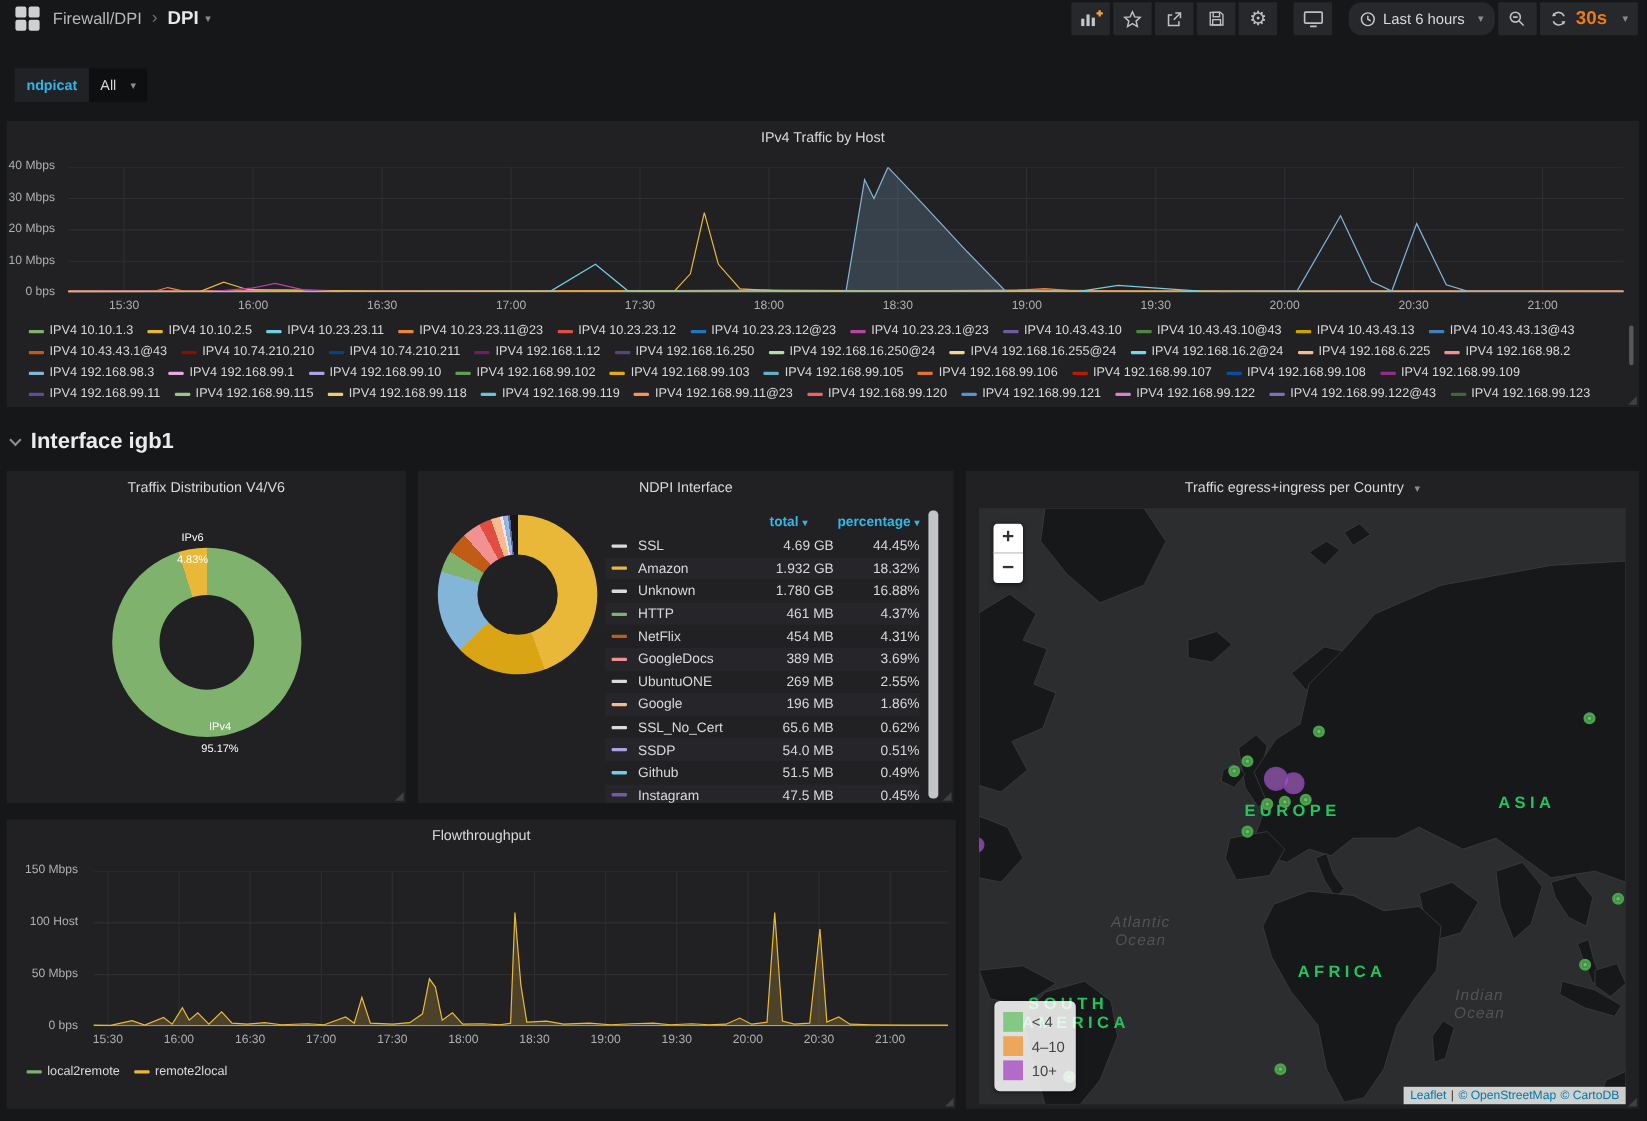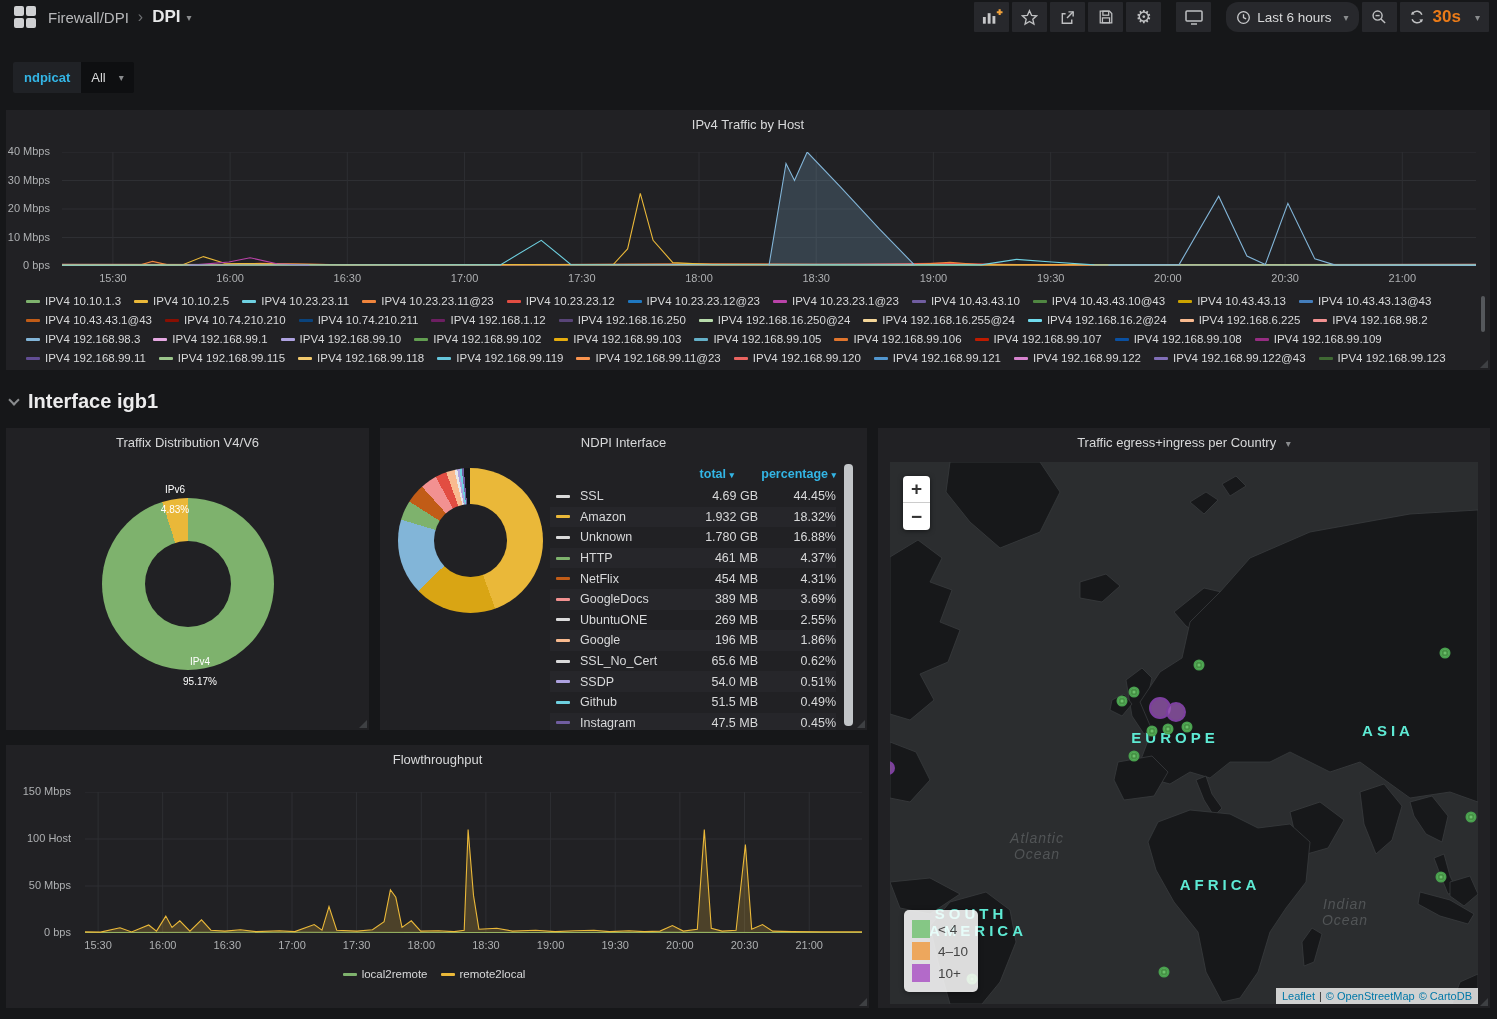--- a/index.html
+++ b/index.html
@@ -72,21 +72,21 @@
   .thead .tot,.thead .pct{text-align:right;cursor:pointer;}
   .trow{height:20.6px;font-size:12.5px;color:var(--text);cursor:pointer;}
   .trow:nth-child(even){background:#26262a;}
   .trow .sw{width:14px;height:3px;border-radius:1px;margin-left:6px;}
   .trow .tot,.trow .pct{text-align:right;}
   .sort-caret{font-size:9px;}
 
   
   .map-area{position:absolute;left:12px;top:34px;width:588px;height:542px;background:#2b2d2f;overflow:hidden;}
   .map-label{position:absolute;transform:translate(-50%,-50%);white-space:nowrap;}
-  .map-label.land{color:#5eead4;font-weight:700;letter-spacing:4px;font-size:15px;}
+  .map-label.land{color:#22c55e;font-weight:700;letter-spacing:4px;font-size:15px;}
   .map-label.water{color:#515456;font-style:italic;font-size:14px;letter-spacing:1px;}
   .zoom-ctl{position:absolute;left:13px;top:14px;width:27px;border-radius:4px;overflow:hidden;box-shadow:0 1px 5px rgba(0,0,0,.5);}
   .zoom-btn{width:27px;height:27px;background:#fff;color:#333;font-size:19px;font-weight:700;display:flex;align-items:center;justify-content:center;cursor:pointer;}
   .zoom-btn:first-child{border-bottom:1px solid #ccc;}
   .map-legend{position:absolute;left:14px;bottom:12px;background:rgba(255,255,255,.85);border-radius:5px;padding:8px 10px 8px 8px;box-shadow:0 1px 5px rgba(0,0,0,.4);}
   .map-legend .lrow{display:flex;align-items:center;gap:8px;height:22px;}
   .map-legend .sq{width:18px;height:18px;}
   .map-legend .lbl{font-size:13.5px;color:#444;}
   .attribution{position:absolute;right:0;bottom:0;background:rgba(255,255,255,.78);font-size:11px;color:#333;padding:2px 6px;display:flex;gap:4px;}
   .attribution a{color:#0078A8;text-decoration:none;cursor:pointer;}
@@ -515,20 +515,20 @@
         <span style="left: 206.993px;">17:00</span>
         <span style="left: 271.639px;">17:30</span>
         <span style="left: 336.286px;">18:00</span>
         <span style="left: 400.932px;">18:30</span>
         <span style="left: 465.578px;">19:00</span>
         <span style="left: 530.225px;">19:30</span>
         <span style="left: 594.871px;">20:00</span>
         <span style="left: 659.518px;">20:30</span>
         <span style="left: 724.164px;">21:00</span>
       </div>
-    <div class="legend-wrap" id="flow-legend" style="left:18px;top:222px;width:820px;height:20px;justify-content:center;">
+    <div class="legend-wrap" id="flow-legend" style="left:18px;top:222px;width:820px;height:20px;">
         <span class="li"><i style="background: rgb(126, 178, 109);"></i>local2remote</span>
         <span class="li"><i style="background: rgb(234, 184, 57);"></i>remote2local</span>
       </div>
     <div class="grip"></div>
   </section>
 
 </div>
 
 </body></html>

